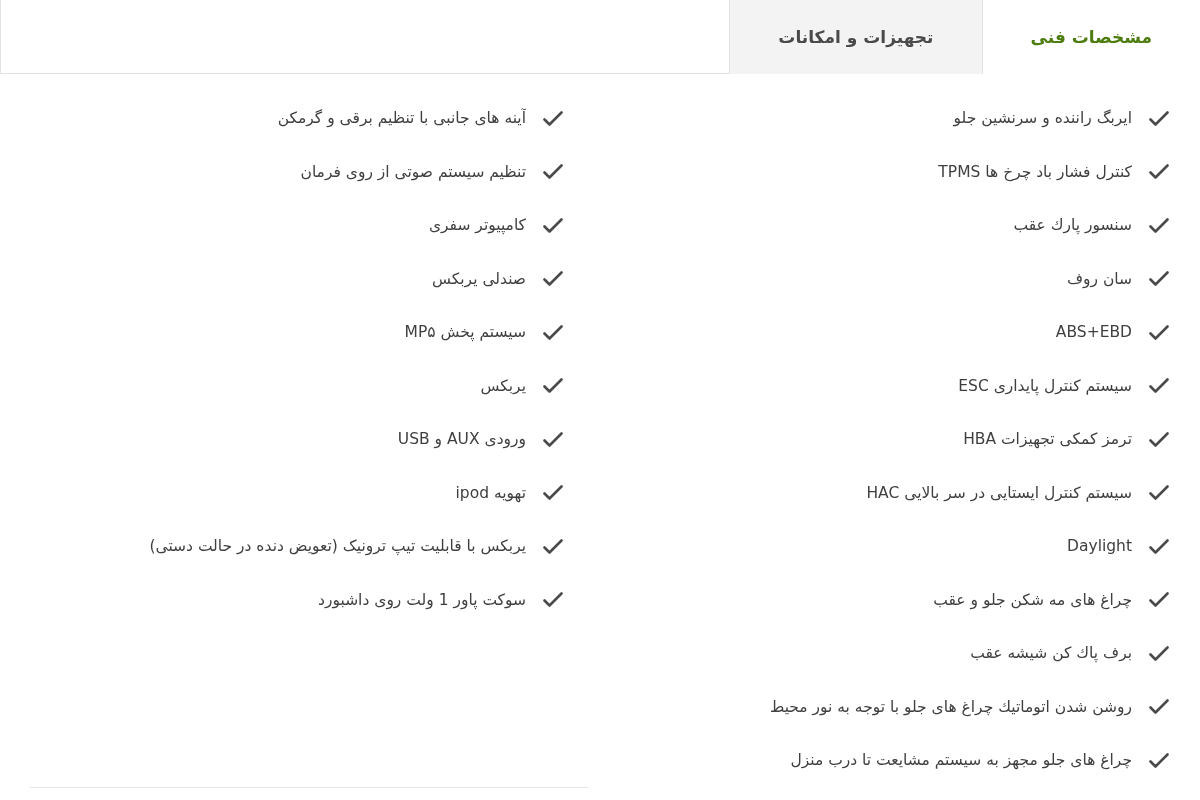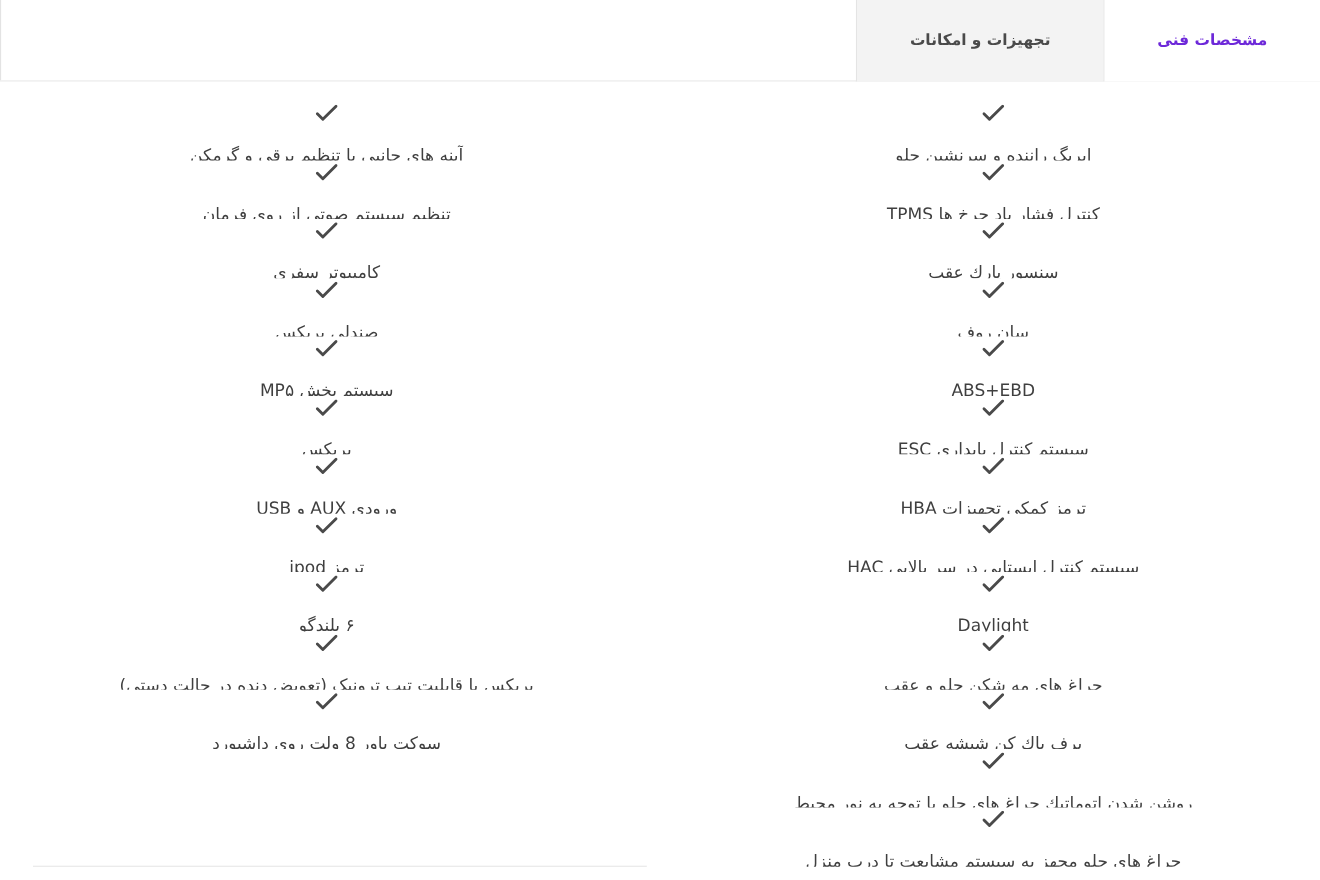--- a/index.html
+++ b/index.html
@@ -30,33 +30,33 @@
     border-bottom: 1px solid #e3e3e3;
     background: #ffffff;
   }
 
   .tab {
     height: 74px;
     display: flex;
     align-items: center;
     justify-content: center;
     padding: 0 48px;
-    font-size: 14px;
+    font-size: 17px;
     font-weight: bold;
     color: #3a3a3a;
     letter-spacing: 0;
     cursor: pointer;
     background: #ffffff;
     border-left: 1px solid #e3e3e3;
     white-space: nowrap;
   }
 
   .tab.active {
     background: #ffffff;
-    color: #6d28d9;
+    color: #4d7c0f;
   }
 
   .tab.inactive {
     background: #f3f3f3;
     color: #4a4a4a;
   }
 
   .tabs-filler {
     flex: 1 1 auto;
     border-left: 1px solid #e3e3e3;
@@ -74,21 +74,21 @@
   .col {
     width: 50%;
     padding: 0 40px 0 40px;
   }
 
   .col-left { padding-right: 36px; padding-left: 30px; }
   .col-right { padding-right: 30px; padding-left: 36px; }
 
   .feature {
     display: flex;
-    flex-direction: column;
+    flex-direction: row;
     align-items: center;
     justify-content: flex-start;
     height: 53.5px;
     gap: 16px;
   }
 
   .check-icon {
     flex: 0 0 auto;
     width: 22px;
     height: 22px;
@@ -323,48 +323,40 @@
         </span>
         <span class="feature-label">ورودی AUX و USB</span>
       </div>
 
       <div class="feature">
         <span class="check-icon">
           <svg width="20" height="16" viewBox="0 0 20 16">
               <path d="M1.5 8.5 L6.5 13.5 L18.5 1.5" fill="none" stroke="#4a4a4a" stroke-width="2.6" stroke-linecap="round" stroke-linejoin="round"></path>
             </svg>
         </span>
-        <span class="feature-label">ترمز ipod</span>
-      </div>
-
-      <div class="feature">
-        <span class="check-icon">
-          <svg width="20" height="16" viewBox="0 0 20 16">
-              <path d="M1.5 8.5 L6.5 13.5 L18.5 1.5" fill="none" stroke="#4a4a4a" stroke-width="2.6" stroke-linecap="round" stroke-linejoin="round"></path>
-            </svg>
-        </span>
-        <span class="feature-label">۶ بلندگو</span>
-      </div>
+        <span class="feature-label">تهویه ipod</span>
+      </div>
+
 
       <div class="feature">
         <span class="check-icon">
           <svg width="20" height="16" viewBox="0 0 20 16">
               <path d="M1.5 8.5 L6.5 13.5 L18.5 1.5" fill="none" stroke="#4a4a4a" stroke-width="2.6" stroke-linecap="round" stroke-linejoin="round"></path>
             </svg>
         </span>
         <span class="feature-label">یربکس با قابلیت تیپ ترونیک (تعویض دنده در حالت دستی)</span>
       </div>
 
       <div class="feature">
         <span class="check-icon">
           <svg width="20" height="16" viewBox="0 0 20 16">
               <path d="M1.5 8.5 L6.5 13.5 L18.5 1.5" fill="none" stroke="#4a4a4a" stroke-width="2.6" stroke-linecap="round" stroke-linejoin="round"></path>
             </svg>
         </span>
-        <span class="feature-label">سوکت پاور 8 ولت روی داشبورد</span>
+        <span class="feature-label">سوکت پاور 1 ولت روی داشبورد</span>
       </div>
 
     </div>
 
   </div>
 
   <div class="bottom-rule"></div>
 
 </div>
 

